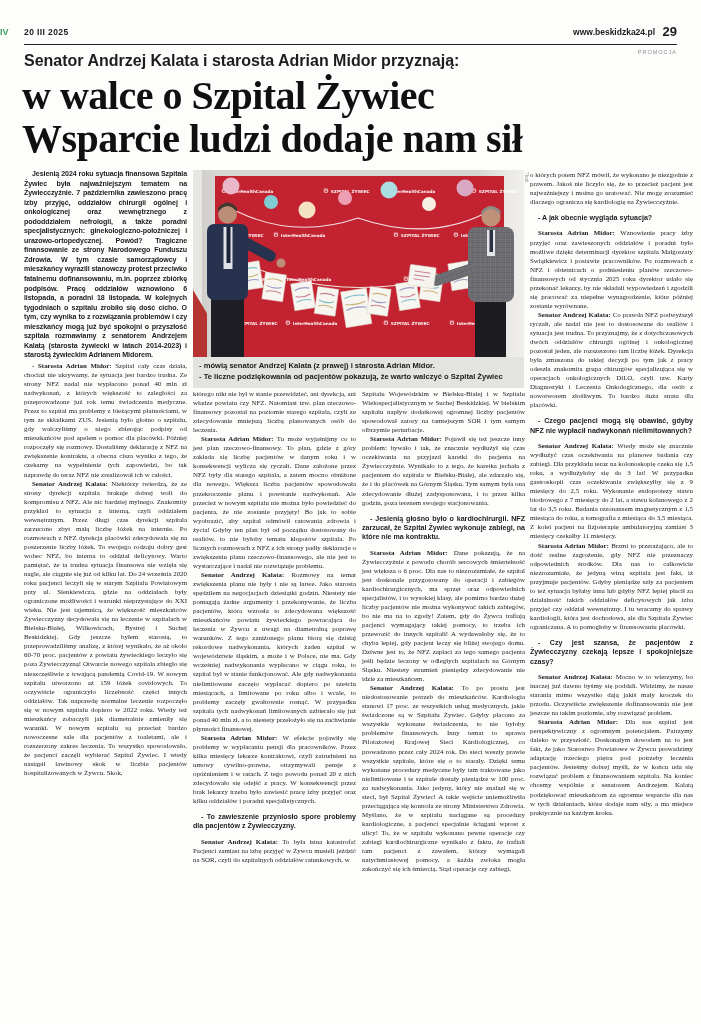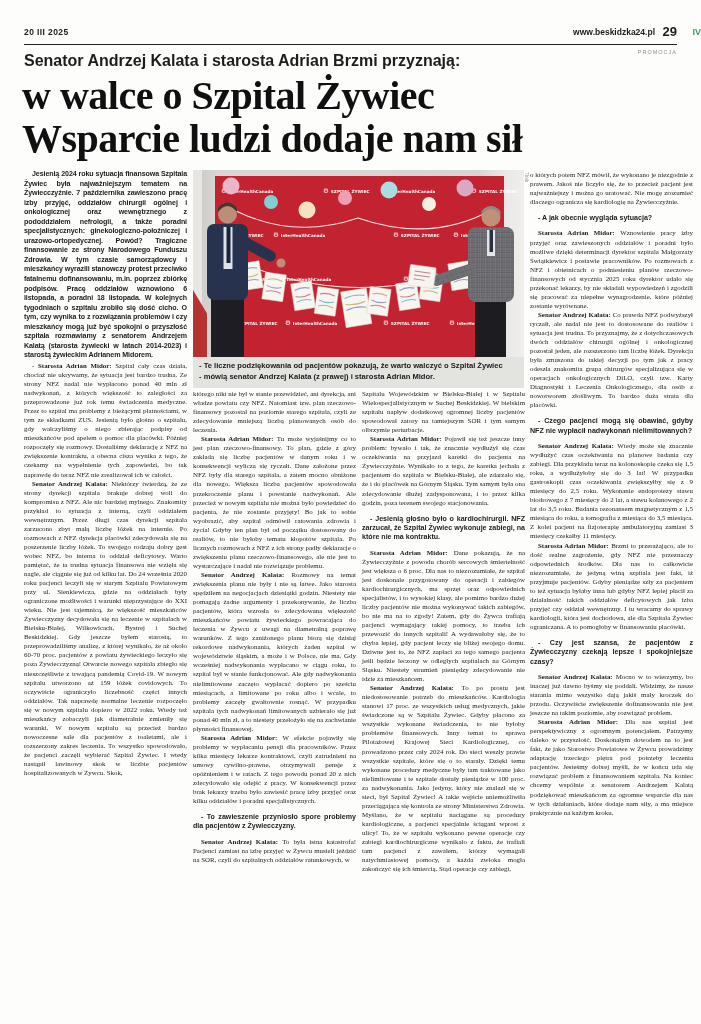--- a/index.html
+++ b/index.html
@@ -1,21 +1,21 @@
 <!DOCTYPE html>
 <html lang="pl"><head>
 <meta charset="utf-8">
 <style>
   html,body{margin:0;padding:0;background:#888;}
   #page{position:relative;width:701px;height:1024px;background:#fdfdfc;margin:0 auto;
         overflow:hidden;font-family:"Liberation Serif",serif;color:#1b1b1b;}
   
   .hdr-date{position:absolute;left:24px;top:27px;font-family:"Liberation Sans",sans-serif;
         font-weight:bold;font-size:8.5px;letter-spacing:.4px;}
-  .hdr-section{position:absolute;left:0;right:0;top:27px;text-align:right;
+  .hdr-section{position:absolute;left:0;right:0;top:27px;text-align:left;
         font-family:"Liberation Sans",sans-serif;font-weight:bold;font-size:9px;color:#3f9e62;}
   .hdr-site{position:absolute;right:46px;top:27px;font-family:"Liberation Sans",sans-serif;
         font-weight:bold;font-size:8.5px;}
   .hdr-page{position:absolute;right:24px;top:24px;font-family:"Liberation Sans",sans-serif;
         font-weight:bold;font-size:13px;}
   .hdr-rule{position:absolute;left:24px;right:24px;top:44px;height:1px;background:#222;}
   .hdr-promo{position:absolute;right:24px;top:49px;font-family:"Liberation Sans",sans-serif;
         font-size:5.5px;color:#8f8f8f;letter-spacing:1px;}
   
   .kicker{position:absolute;left:24px;top:52px;font-family:"Liberation Sans",sans-serif;
@@ -60,21 +60,21 @@
 
 <div id="page">
 
   <div class="hdr-date">20 III 2025</div>
   <div class="hdr-section">IV</div>
   <div class="hdr-site">www.beskidzka24.pl</div>
   <div class="hdr-page">29</div>
   <div class="hdr-rule"></div>
   <div class="hdr-promo">PROMOCJA</div>
 
-  <div class="kicker">Senator Andrzej Kalata i starosta Adrian Brzmi przyznają:</div>
+  <div class="kicker">Senator Andrzej Kalata i starosta Adrian Midor przyznają:</div>
   <div class="headline">
     <div>w walce o Szpital Żywiec</div>
     <div>Wsparcie ludzi dodaje nam sił</div>
   </div>
 
   <div id="photo">
     <div class="flag-white"></div>
     <div class="flag-red"></div>
     <div id="backdrop">
         <span class="bk-logo" style="left: 6px; top: 12px;">
@@ -252,22 +252,22 @@
         <rect x="216" y="96" width="26" height="21" rx="1" fill="#f6f4ef" transform="rotate(8 229 106)" stroke="#d8d2c8" stroke-width="0.5"></rect>
         <path d="M221 102 h16 M221 106 h16 M221 110 h11" stroke="#c77f93" stroke-width="1" transform="rotate(8 229 106)"></path>
         <circle cx="298" cy="47" r="9.5" fill="#c09078"></circle>
         <path d="M288.5 45 Q 298 33 307.5 45 L 307.5 41 Q 298 31 288.5 41 Z" fill="#8e8a86"></path>
       </g>
     </svg>
   </div>
   <div class="photo-credit">Tbab</div>
 
   <div id="caption">
+    <div>- mówią senator Andrzej Kalata (z prawej) i starosta Adrian Midor.</div>
     <div>- Te liczne podziękowania od pacjentów pokazują, że warto walczyć o Szpital Żywiec</div>
-    <div>- mówią senator Andrzej Kalata (z prawej) i starosta Adrian Midor.</div>
   </div>
 
   <div id="col1" class="col">
       <p class="para intro">Jesienią 2024 roku sytuacja finansowa Szpitala Żywiec była najważniejszym tematem na Żywiecczyźnie. 7 października zawieszono pracę izby przyjęć, oddziałów chirurgii ogólnej i onkologicznej oraz wewnętrznego z pododdziałem nefrologii, a także poradni specjalistycznych: ginekologiczno-położniczej i urazowo-ortopedycznej. Powód? Tragiczne finansowanie ze strony Narodowego Funduszu Zdrowia. W tym czasie samorządowcy i mieszkańcy wyrazili stanowczy protest przeciwko fatalnemu dofinansowaniu, m.in. poprzez zbiórkę podpisów. Pracę oddziałów wznowiono 6 listopada, a poradni 18 listopada. W kolejnych tygodniach o szpitalu zrobiło się dość cicho. O tym, czy wynika to z rozwiązania problemów i czy mieszkańcy mogą już być spokojni o przyszłość szpitala rozmawiamy z senatorem Andrzejem Kalatą (starosta żywiecki w latach 2014-2023) i starostą żywieckim Adrianem Midorem.</p>
       <p class="para answer"><b class="speaker">- Starosta Adrian Midor: </b>Szpital cały czas działa, chociaż nie ukrywamy, że sytuacja jest bardzo trudna. Ze strony NFZ nadal nie wypłacono ponad 40 mln zł nadwykonań, z których większość to zaległości za przeprowadzone już rok temu świadczenia medyczne. Przez to szpital ma problemy z bieżącymi płatnościami, w tym ze składkami ZUS. Jesienią było głośno o szpitalu, gdy walczyliśmy o niego zbierając podpisy od mieszkańców pod apelem o pomoc dla placówki. Później rozpoczęły się rozmowy. Dostaliśmy deklarację z NFZ na zwiększenie kontraktu, a obecna cisza wynika z tego, że czekamy na wypełnienie tych zapowiedzi, bo tak naprawdę do teraz NFZ nie zrealizował ich w całości.</p>
       <p class="para answer"><b class="speaker">Senator Andrzej Kalata: </b>Niektórzy twierdzą, że ze strony dyrekcji szpitala brakuje dobrej woli do kompromisu z NFZ. Ale nic bardziej mylnego. Znakomity przykład to sytuacja z interną, czyli oddziałem wewnętrznym. Przez długi czas dyrekcji szpitala zarzucono zbyt małą liczbę łóżek na internie. Po rozmowach z NFZ dyrekcja placówki zdecydowała się na poszerzenie liczby łóżek. To swojego rodzaju dobry gest wobec NFZ, bo interna to oddział deficytowy. Warto pamiętać, że ta trudna sytuacja finansowa nie wzięła się nagle, ale ciągnie się już od kilku lat. Do 24 września 2020 roku pacjenci leczyli się w starym Szpitalu Powiatowym przy ul. Sienkiewicza, gdzie na oddziałach były ograniczone możliwości i warunki nieprzystające do XXI wieku. Nie jest tajemnicą, że większość mieszkańców Żywiecczyzny decydowała się na leczenie w szpitalach w Bielsku-Białej, Wilkowicach, Bystrej i Suchej Beskidzkiej. Gdy jeszcze byłem starostą, to przeprowadziliśmy analizę, z której wynikało, że aż około 60-70 proc. pacjentów z powiatu żywieckiego leczyło się poza Żywiecczyzną! Otwarcie nowego szpitala zbiegło się nieszczęśliwie z trwającą pandemią Covid-19. W nowym szpitalu utworzono aż 159 łóżek covidowych. To oczywiście ograniczyło liczebność części innych oddziałów. Tak naprawdę normalne leczenie rozpoczęło się w nowym szpitalu dopiero w 2022 roku. Wtedy też mieszkańcy zobaczyli jak diametralnie zmieniły się warunki. W nowym szpitalu są przecież bardzo nowoczesne sale dla pacjentów z toaletami, ale i rozszerzony zakres leczenia. To wszystko spowodowało, że pacjenci zaczęli wybierać Szpital Żywiec. I wtedy nastąpił lawinowy skok w liczbie pacjentów hospitalizowanych w Żywcu. Skok,</p>
     </div>
   <div id="col2" class="col">
       <p class="para cont">którego nikt nie był w stanie przewidzieć, ani dyrekcja, ani władze powiatu czy NFZ. Natomiast tzw. plan rzeczowo-finansowy pozostał na poziomie starego szpitala, czyli ze zdecydowanie mniejszą liczbą planowanych osób do leczenia.</p>
       <p class="para answer"><b class="speaker">Starosta Adrian Midor: </b>Tu może wyjaśnijmy co to jest plan rzeczowo-finansowy. To plan, gdzie z góry zakłada się liczbę pacjentów w danym roku i w konsekwencji wylicza się ryczałt. Dane założone przez NFZ były dla starego szpitala, a zatem mocno obniżone dla nowego. Większa liczba pacjentów spowodowała przekroczenie planu i powstanie nadwykonań. Ale przecież w nowym szpitalu nie można było powiedzieć do pacjenta, że nie zostanie przyjęty! Bo jak to sobie wyobrazić, aby szpital odmówił ratowania zdrowia i życia! Gdyby ten plan był od początku dostosowany do realiów, to nie byłoby tematu kłopotów szpitala. Po licznych rozmowach z NFZ z ich strony padły deklaracje o zwiększeniu planu rzeczowo-finansowego, ale nie jest to wystarczające i nadal nie rozwiązuje problemu.</p>

